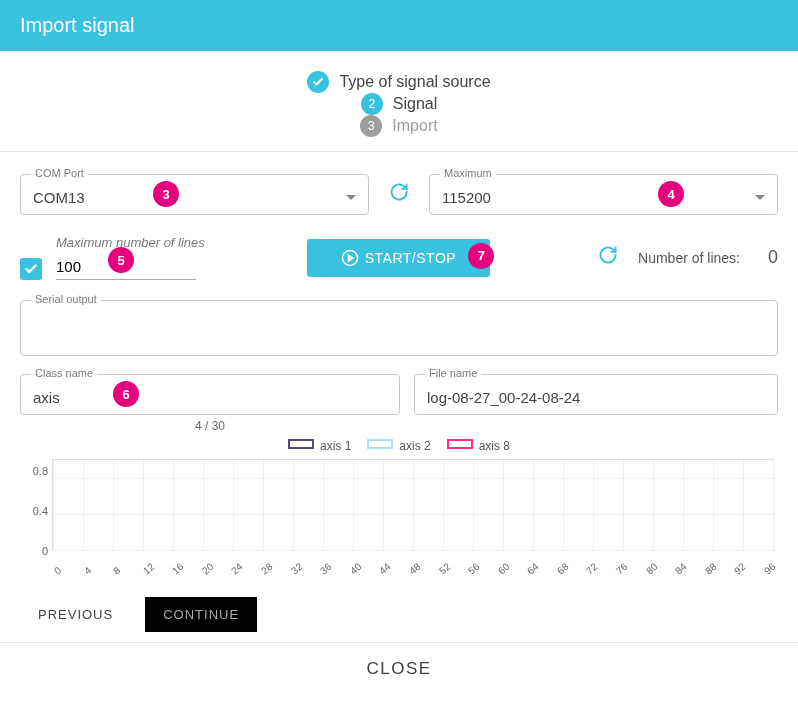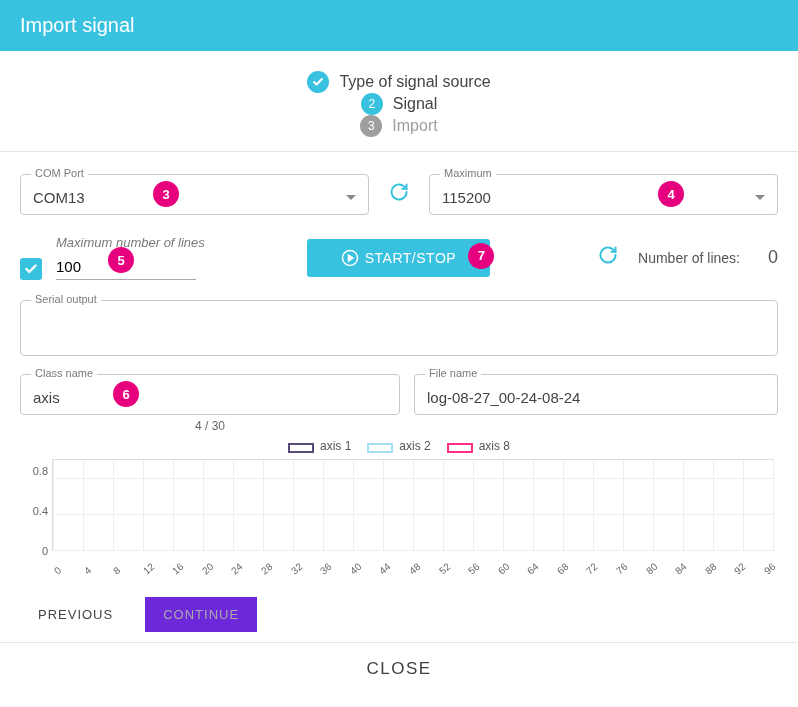--- a/index.html
+++ b/index.html
@@ -176,21 +176,21 @@
     width: 380px;
   }
   .legend-row {
     display: flex;
     justify-content: center;
     gap: 16px;
     font-size: 12px;
     color: #555;
     margin-bottom: 6px;
   }
-  .legend-item { display: inline-flex; align-items: flex-end; gap: 6px; }
+  .legend-item { display: inline-flex; align-items: flex-start; gap: 6px; }
   .swatch {
     width: 26px; height: 10px;
     border: 2px solid;
     display: inline-block;
   }
   .chart-wrap {
     position: relative;
     height: 120px;
     margin-bottom: 12px;
   }
@@ -241,21 +241,21 @@
   .flat-btn {
     background: none;
     border: none;
     padding: 10px 18px;
     font-size: 13px;
     letter-spacing: 1px;
     color: #444;
     cursor: pointer;
   }
   .flat-btn.disabled {
-    background: #6d28d9;
+    background: #000000;
     color: #aaa;
     cursor: default;
   }
   .footer {
     border-top: 1px solid #e5e5e5;
     text-align: center;
     padding: 16px 0;
   }
   .close-btn {
     background: none;

